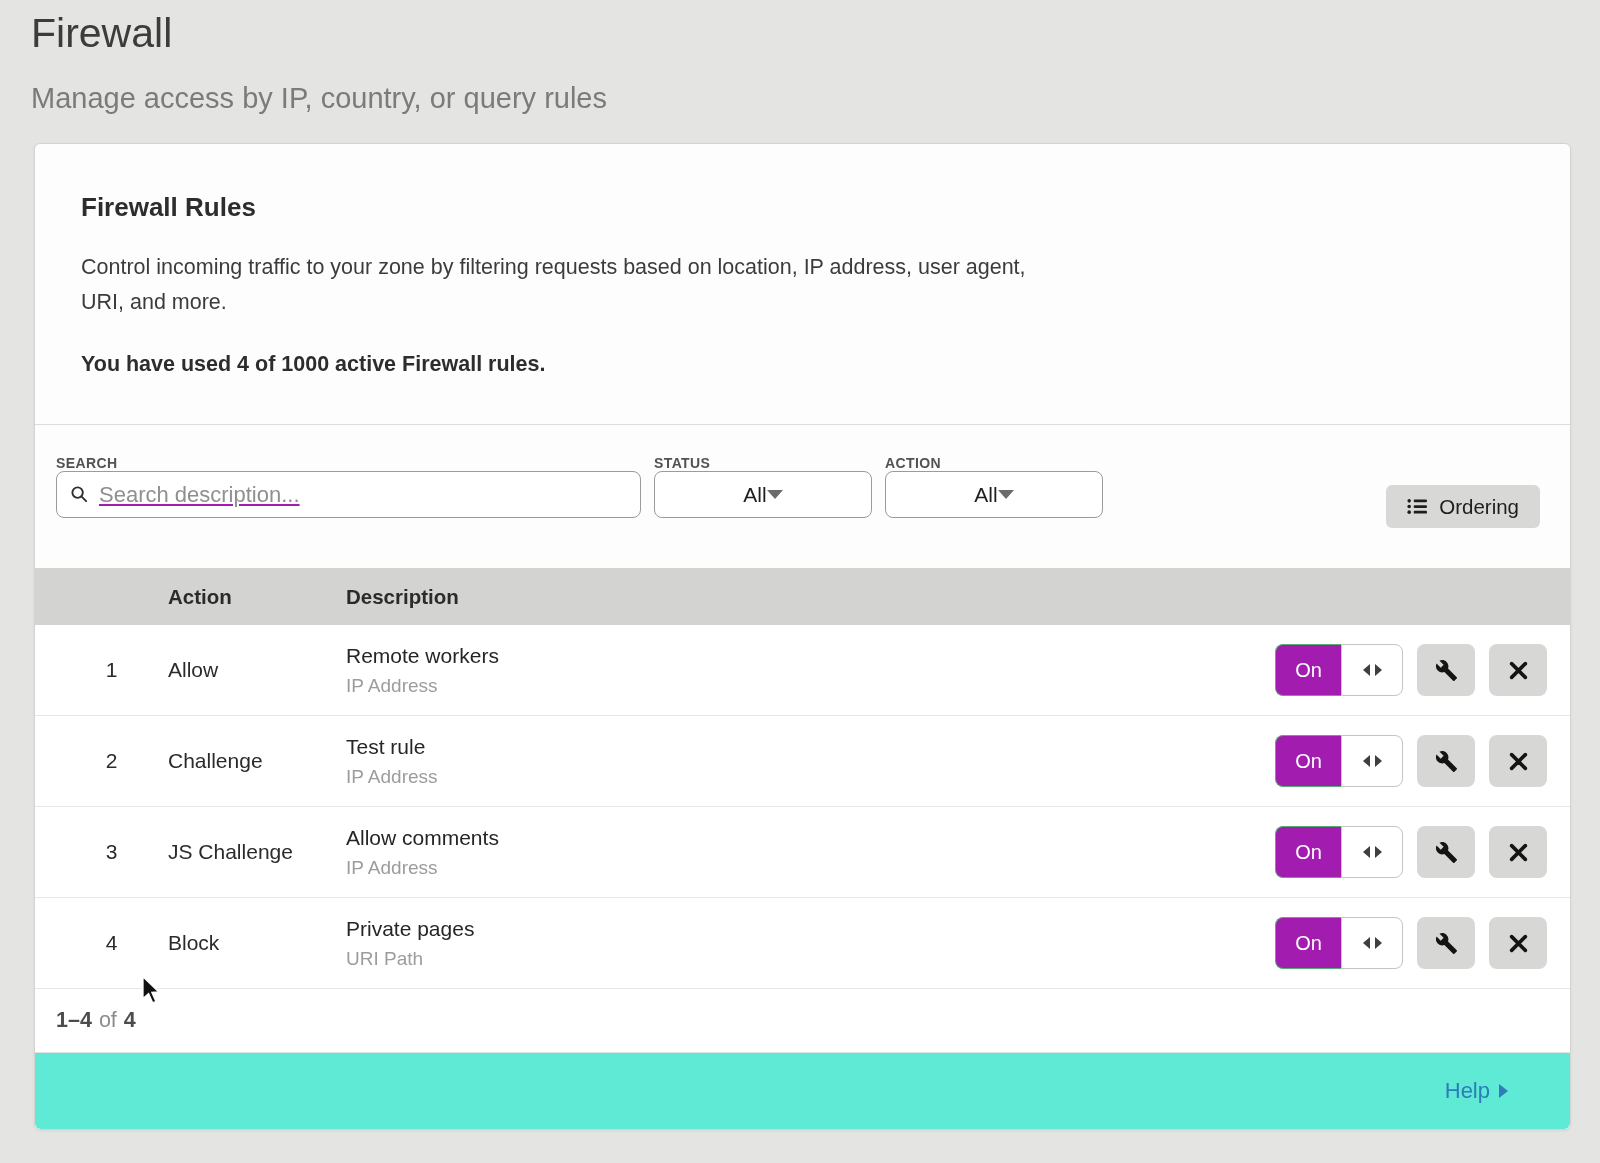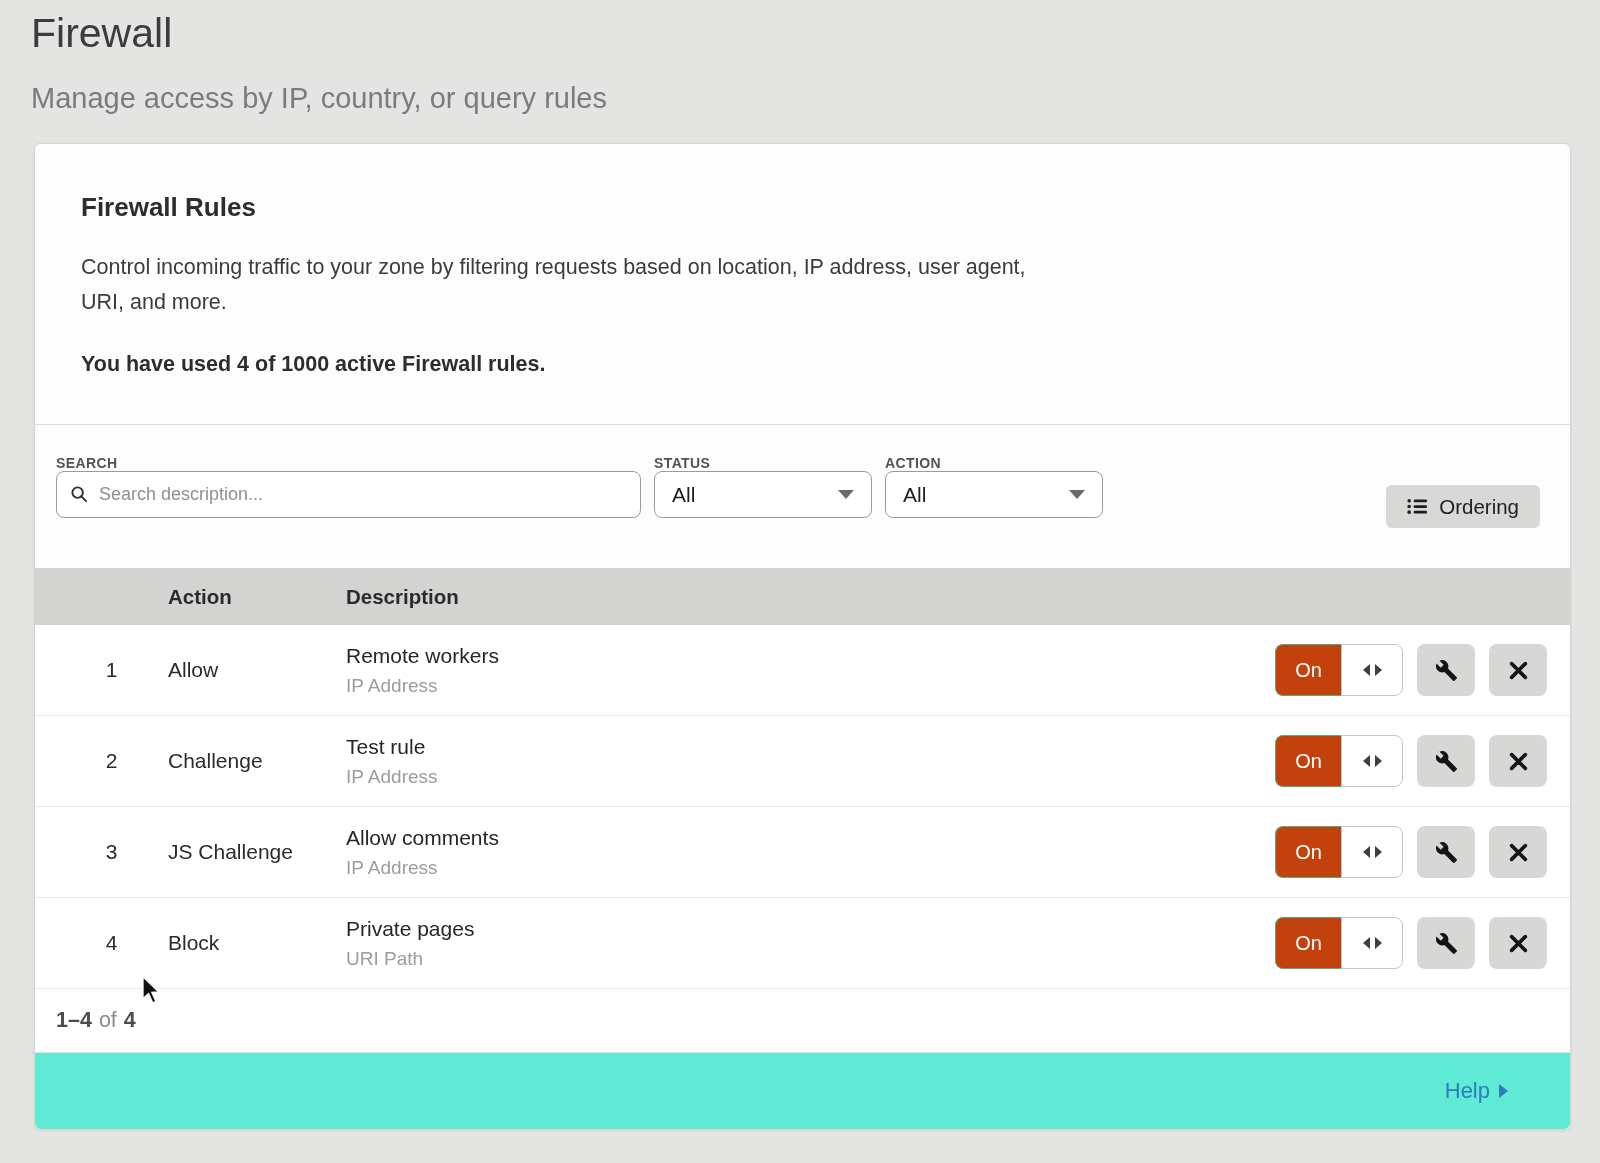--- a/index.html
+++ b/index.html
@@ -38,26 +38,26 @@
   
   .filter-row { display:flex; align-items:flex-start; padding:30px 30px 40px 21px; }
   .filter-group { display:flex; flex-direction:column; margin-right:13px; }
   .filter-label { font-size:14px; font-weight:bold; letter-spacing:.4px; color:#525252; }
   .search-box {
     width:585px; height:47px; border:1.5px solid #9b9b9b; border-radius:8px;
     background:#fff; display:flex; align-items:center; gap:10px; padding:0 13px;
   }
   .search-box input {
     flex:1; border:none; outline:none; background:transparent;
-    font-family:inherit; font-size:18px; color:#14532d;
+    font-family:inherit; font-size:22px; color:#a21caf;text-decoration:underline;
   }
   .search-box input::placeholder { color:#8f8f8f; }
   .select-box {
     width:218px; height:47px; border:1.5px solid #9b9b9b; border-radius:8px;
-    background:#fff; display:flex; align-items:center; justify-content:space-between;
+    background:#fff; display:flex; align-items:center; justify-content:center;
     padding:0 17px; font-size:21px; color:#1e1e1e; cursor:pointer;
   }
   .caret-down { width:0; height:0; border-left:8px solid transparent; border-right:8px solid transparent; border-top:9px solid #6b6b6b; }
   .ordering-btn {
     margin-left:auto; margin-top:30px; height:43px; padding:0 21px;
     background:#d8d8d6; border:none; border-radius:6px;
     display:flex; align-items:center; gap:11px;
     font-family:inherit; font-size:20.5px; color:#1e1e1e; cursor:pointer;
   }
 
@@ -71,21 +71,21 @@
   .col-desc { flex:1; }
   .col-controls { width:300px; display:flex; align-items:center; justify-content:flex-end; gap:14px; padding-right:23px; }
   .trow {
     display:flex; align-items:center; height:91px; background:#fff;
     border-bottom:1px solid #e7e7e7; font-size:21px; color:#2b2b2b;
   }
   .desc-title { font-size:21px; color:#262626; margin-bottom:7px; }
   .desc-sub { font-size:19px; color:#9c9c9c; }
   .toggle { display:flex; height:52px; cursor:pointer; }
   .toggle-on {
-    width:66px; background:#c2410c; border:1px solid #58ab73; border-right:none;
+    width:66px; background:#a21caf; border:1px solid #58ab73; border-right:none;
     border-radius:8px 0 0 8px; display:flex; align-items:center; justify-content:center;
     color:#fff; font-size:20px;
   }
   .toggle-arrows {
     width:62px; background:#fff; border:1px solid #c4c4c4;
     border-radius:0 8px 8px 0; display:flex; align-items:center; justify-content:center; gap:5px;
   }
   .tri-left { width:0; height:0; border-top:6px solid transparent; border-bottom:6px solid transparent; border-right:7px solid #3f3f3f; }
   .tri-right { width:0; height:0; border-top:6px solid transparent; border-bottom:6px solid transparent; border-left:7px solid #3f3f3f; }
   .icon-btn {

